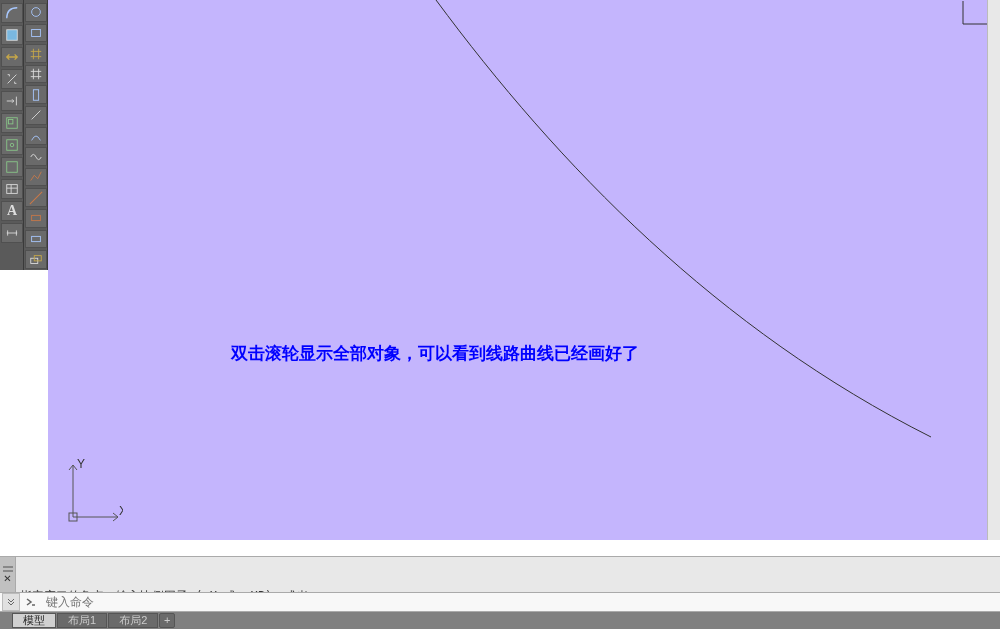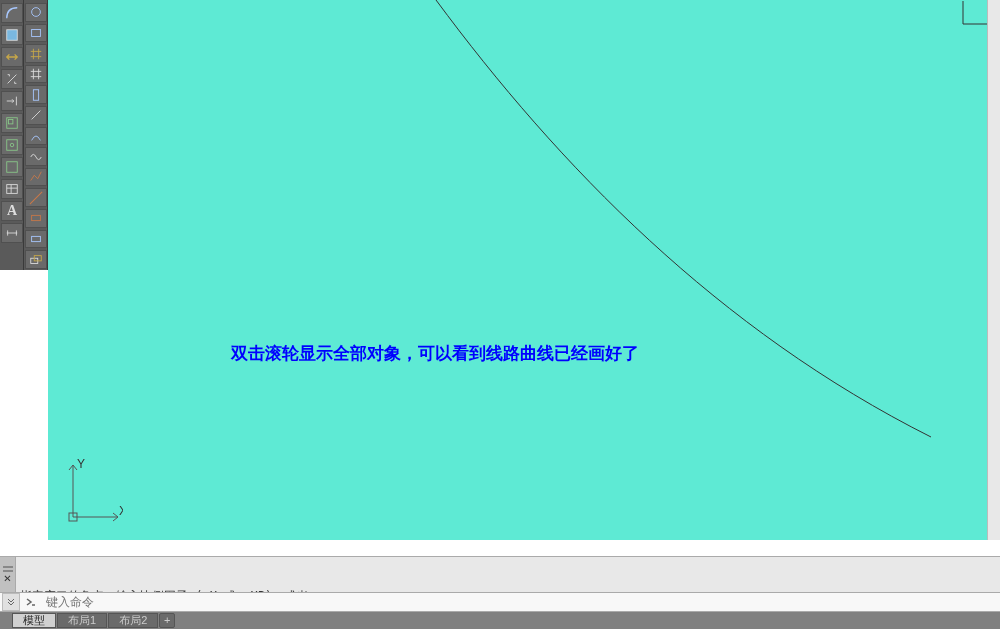--- a/index.html
+++ b/index.html
@@ -47,21 +47,21 @@
       color: #ddd;
       font-size: 10px;
     }
     .tool-btn svg { width: 14px; height: 14px; }
     .canvas-area {
       position: absolute;
       left: 48px;
       top: 0;
       right: 0;
       height: 540px;
-      background: #5eead4;
+      background: #c4b5fd;
       overflow: hidden;
       text-decoration: underline;
     }
     .annotation {
       position: absolute;
       left: 183px;
       top: 342px;
       color: #0000FF;
       font-size: 17px;
       font-weight: bold;

